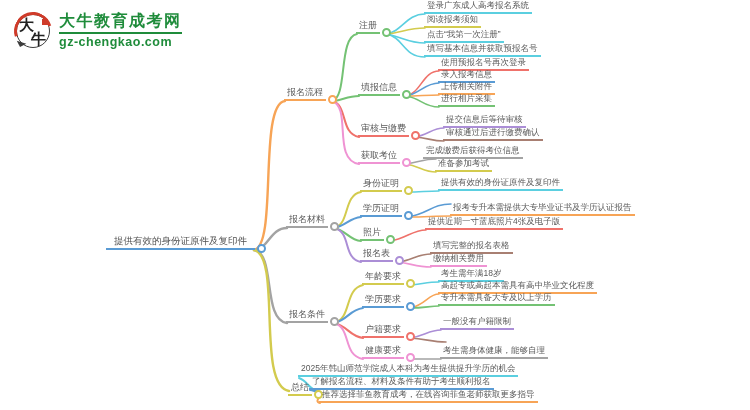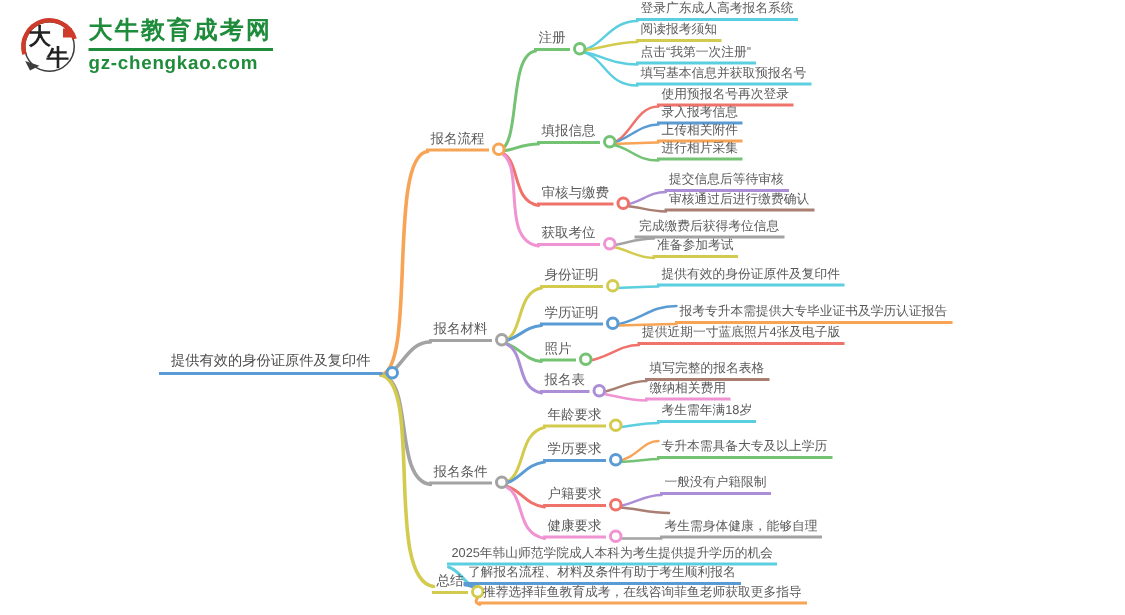--- a/index.html
+++ b/index.html
@@ -149,20 +149,21 @@
   <div class="node leaf c-red" style="left:425px;top:216px"><span>提供近期一寸蓝底照片4张及电子版</span></div>
   <div class="node leaf c-brown" style="left:430px;top:240px"><span>填写完整的报名表格</span></div>
   <div class="node leaf c-pink" style="left:430px;top:253px"><span>缴纳相关费用</span></div>
 
   <div class="node c-yellow" style="left:362px;top:271px"><span>年龄要求</span><i class="dot"></i></div>
   <div class="node c-blue" style="left:362px;top:294px"><span>学历要求</span><i class="dot"></i></div>
   <div class="node c-red" style="left:362px;top:324px"><span>户籍要求</span><i class="dot"></i></div>
   <div class="node c-pink" style="left:362px;top:345px"><span>健康要求</span><i class="dot"></i></div>
 
   <div class="node leaf c-cyan" style="left:438px;top:268px"><span>考生需年满18岁</span></div>
+  <div class="node leaf c-orange" style="left:438px;top:280px"><span>高起专或高起本需具有高中毕业文化程度</span></div>
   <div class="node leaf c-green" style="left:438px;top:292px"><span>专升本需具备大专及以上学历</span></div>
   <div class="node leaf c-purple" style="left:440px;top:316px"><span>一般没有户籍限制</span></div>
   <div class="node leaf c-gray" style="left:440px;top:345px"><span>考生需身体健康，能够自理</span></div>
 
   <div class="node leaf c-cyan" style="left:298px;top:363px"><span>2025年韩山师范学院成人本科为考生提供提升学历的机会</span></div>
   <div class="node leaf c-blue" style="left:309px;top:376px"><span>了解报名流程、材料及条件有助于考生顺利报名</span></div>
   <div class="node leaf c-orange" style="left:319px;top:389px"><span>推荐选择菲鱼教育成考，在线咨询菲鱼老师获取更多指导</span></div>
 
 </div>
 

